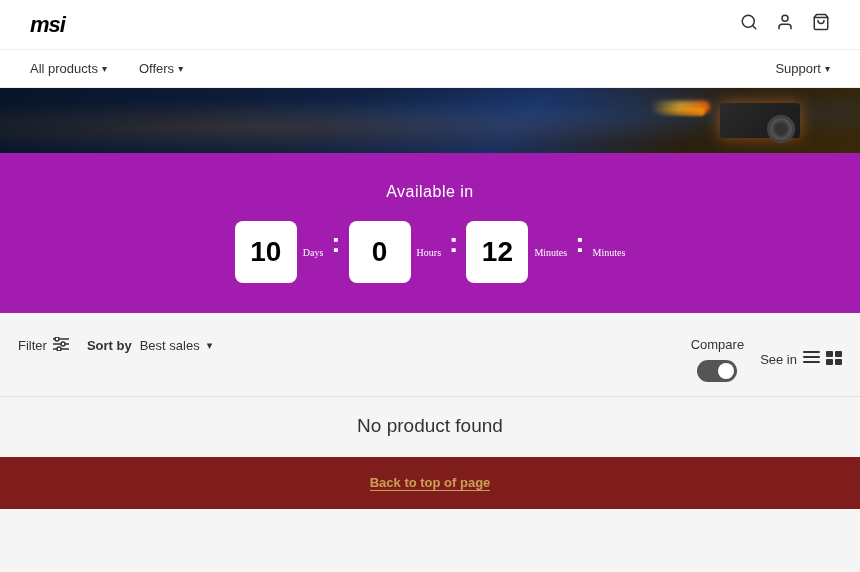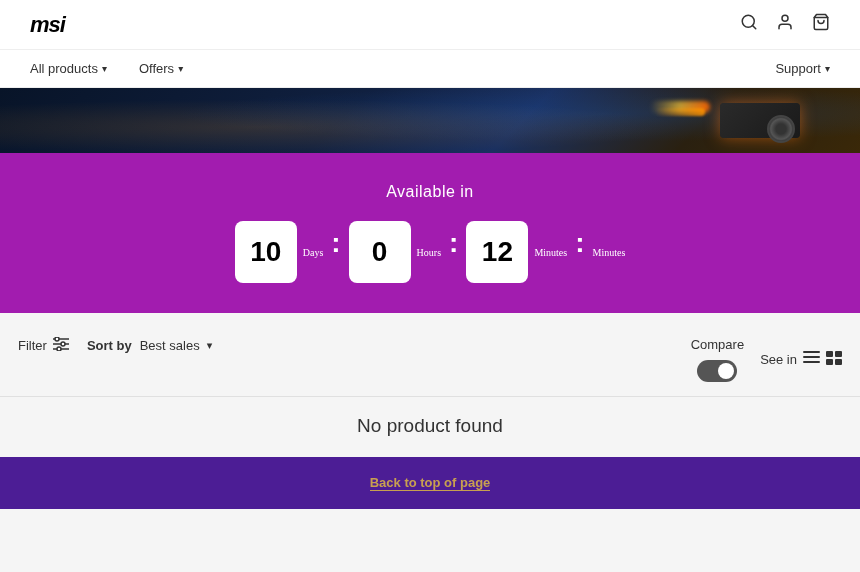--- a/index.html
+++ b/index.html
@@ -269,21 +269,21 @@
       font-size: 19px;
       color: #333;
       text-align: center;
     }
 
     
     .footer-link {
       display: flex;
       justify-content: center;
       padding: 18px;
-      background: #4c1d95;
+      background: #7f1d1d;
     }
     .back-to-top {
       font-size: 13px;
       color: #c8a050;
       font-weight: 600;
       cursor: pointer;
       text-decoration: none;
       border-bottom: 1px solid #c8a050;
     }
   </style>

